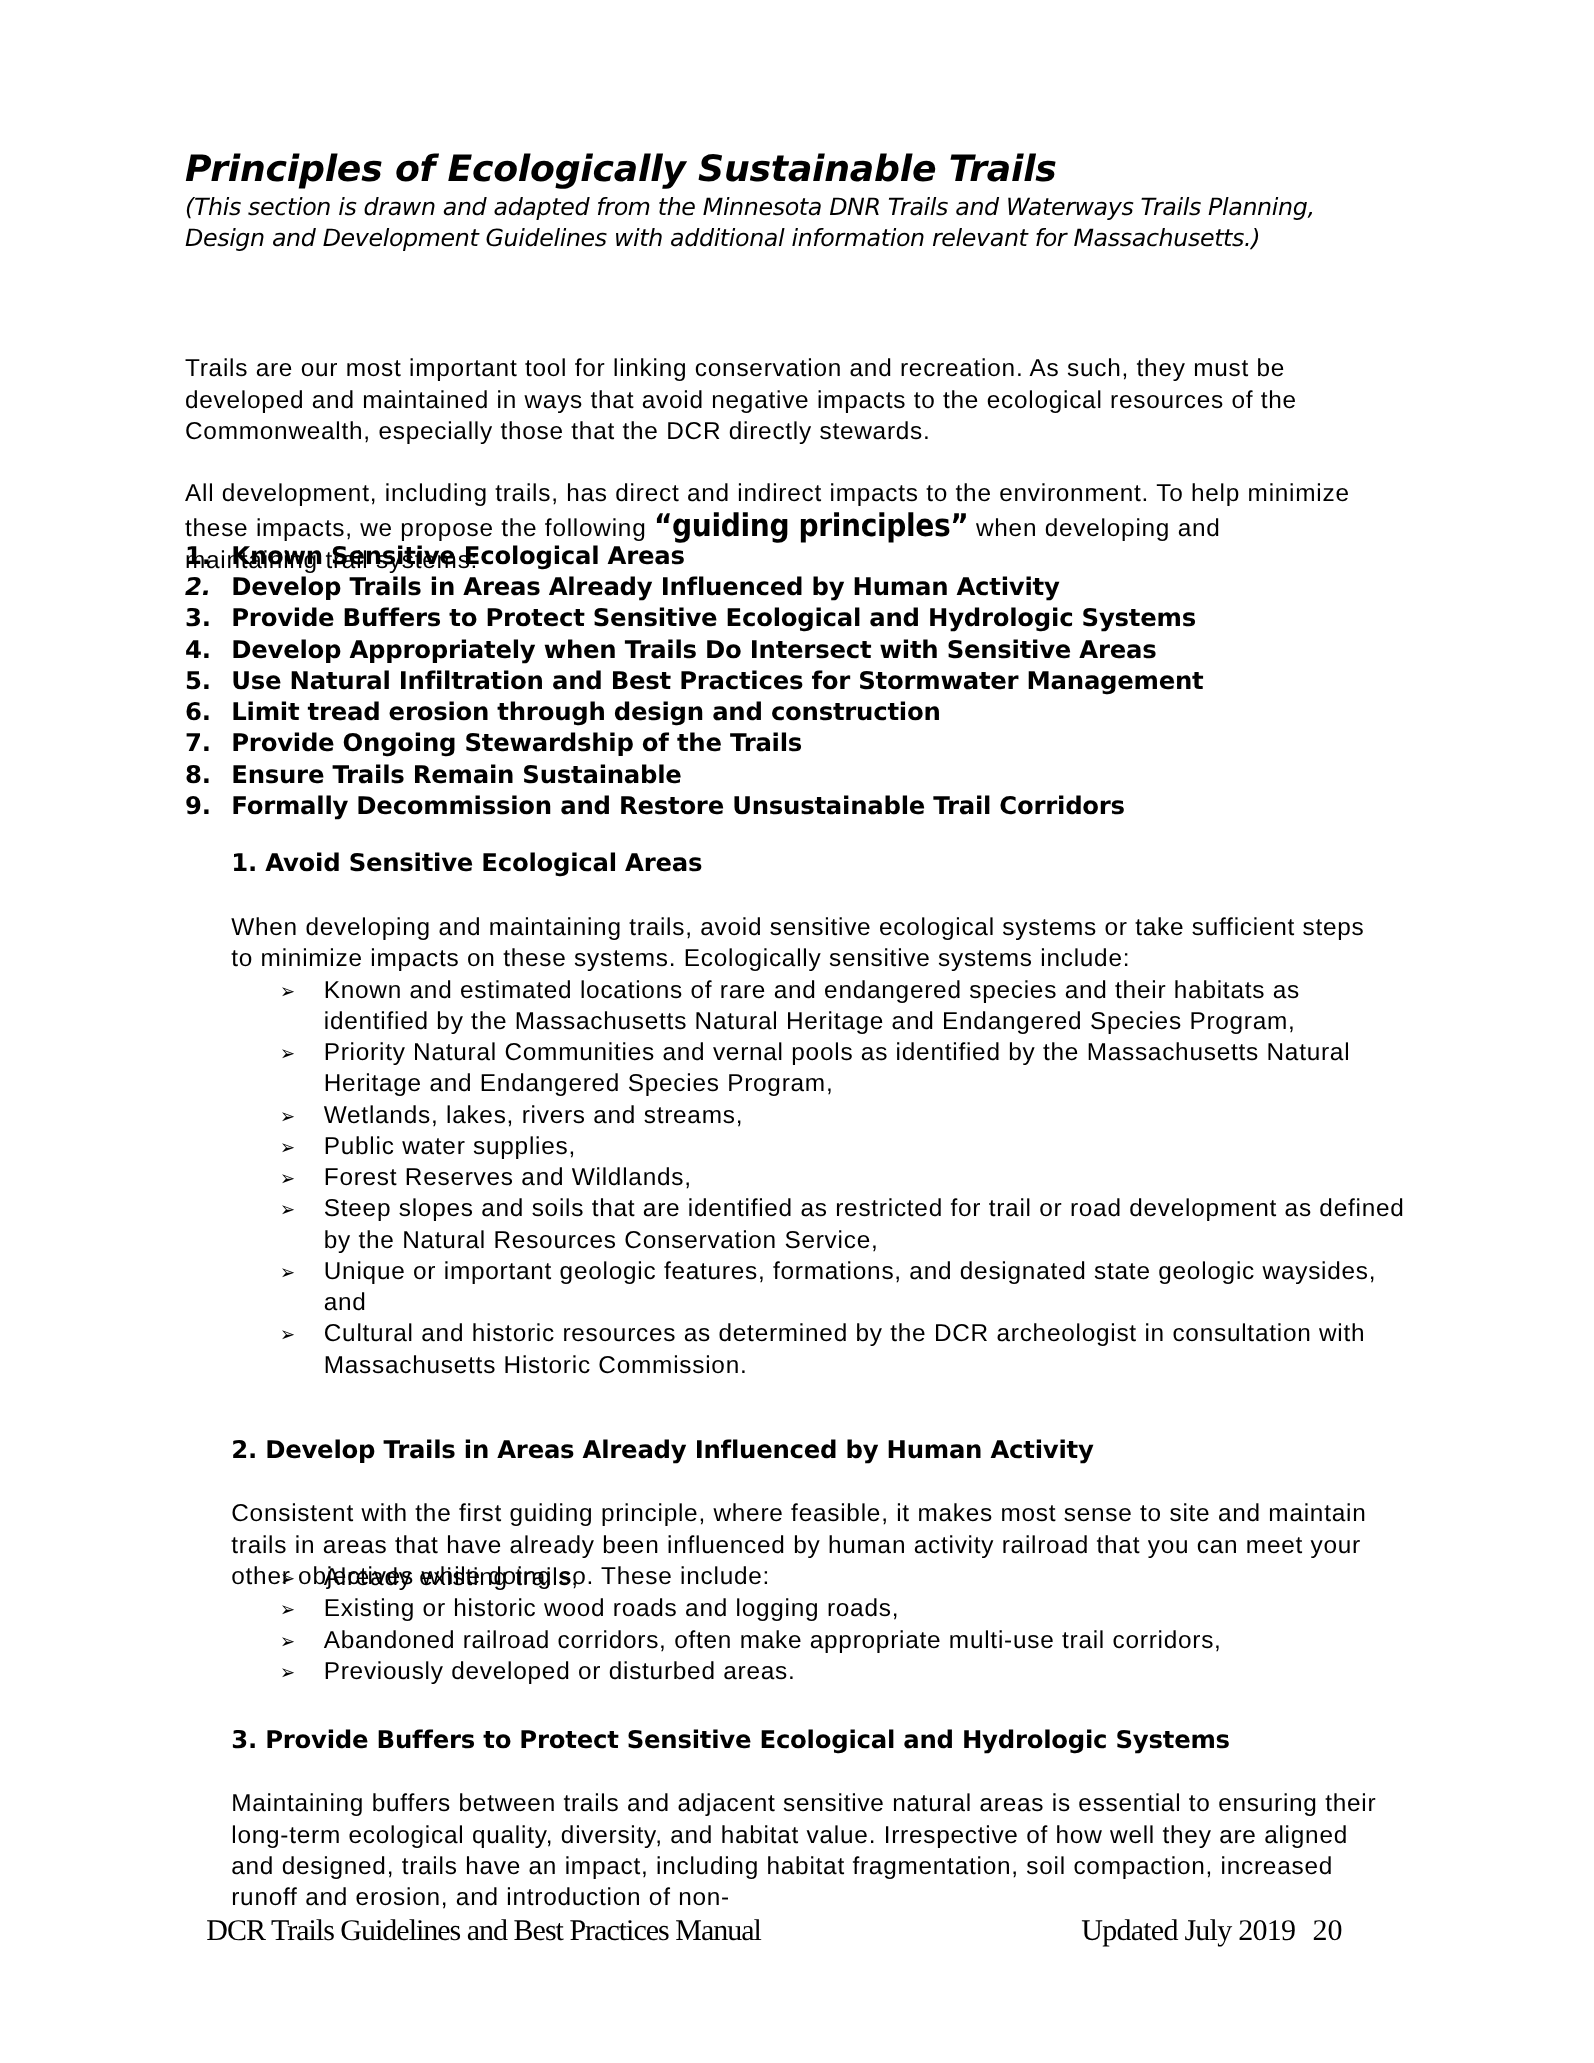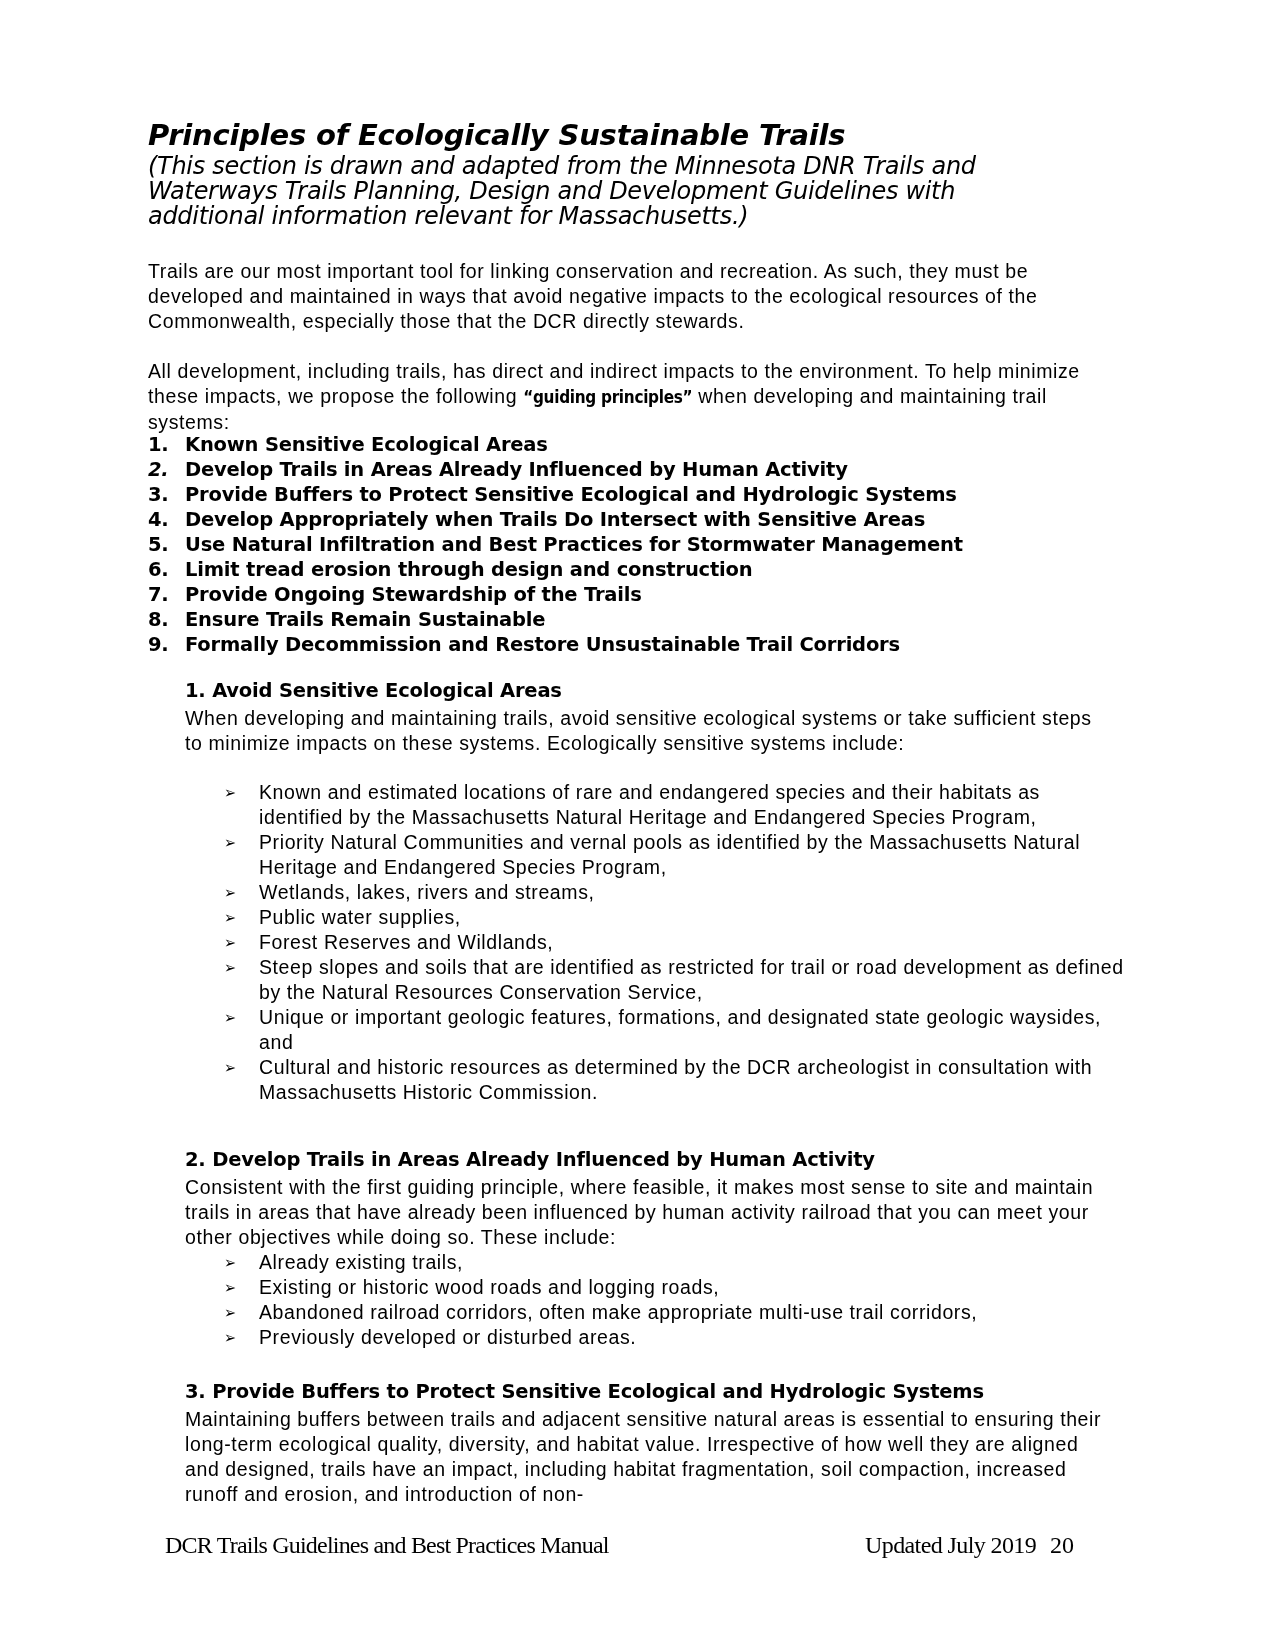--- a/index.html
+++ b/index.html
@@ -1,24 +1,24 @@
 <!DOCTYPE html>
 <html><head>
 <meta charset="utf-8">
 <style>
   html, body { margin:0; padding:0; background:#ffffff; }
   body { width:1275px; height:1650px; position:relative; overflow:hidden; color:#000; }
   .page { position:absolute; left:0; top:0; width:1275px; height:1650px;padding-left:10px; }
-  .body-text { font-family:"Liberation Sans", sans-serif; font-size:19.5px; letter-spacing:0.6px; line-height:25px; font-stretch:condensed; }
+  .body-text { font-family:"Liberation Sans", sans-serif; font-size:19.5px; letter-spacing:0.6px; line-height:25px; font-stretch:condensed;margin-top:24px; }
   #title { position:absolute; left:148px; top:118px; font-family:"DejaVu Sans", sans-serif; font-weight:bold; font-style:italic; font-size:29px; letter-spacing:-0.2px; }
-  #subtitle { position:absolute; left:148px; top:154px; width:930px; font-family:"DejaVu Sans", sans-serif; font-style:italic; font-size:24px; line-height:25px; letter-spacing:-0.3px; }
+  #subtitle { position:absolute; left:148px; top:154px; width:930px; font-family:"DejaVu Sans", sans-serif; font-style:italic; font-size:19px; line-height:25px; letter-spacing:-0.3px; }
   .para { position:absolute; left:148px; width:940px; }
   #p1 { top:259px; }
   #p2 { top:359px; }
-  .gp { font-family:"DejaVu Sans", sans-serif; font-weight:bold; font-size:17px; letter-spacing:-0.3px;text-align:center; }
+  .gp { font-family:"DejaVu Sans", sans-serif; font-weight:bold; font-size:25px; letter-spacing:-0.3px;text-align:center; }
   #principles { position:absolute; left:148px; top:432px; margin:0; padding:0; list-style:none; }
   #principles li { font-family:"DejaVu Sans", sans-serif; font-weight:bold; font-size:19.5px; line-height:25px; letter-spacing:-0.2px; white-space:nowrap; }
   #principles .num { display:inline-block; width:37px; }
   .sec-head { position:absolute; left:185px; font-family:"DejaVu Sans", sans-serif; font-weight:bold; font-size:19.5px; letter-spacing:-0.2px; white-space:nowrap; }
   .sec-body { position:absolute; left:185px; width:920px; }
   .bullets { position:absolute; left:224px; margin:0; padding:0; list-style:none; width:900px; }
   .bullets li { position:relative; padding-left:35px; }
   .arrow { position:absolute; left:0; top:0; font-family:"DejaVu Sans", sans-serif; font-size:16px; }
   #footer { position:absolute; left:165px; top:1532px; width:945px; height:34px; font-family:"Liberation Serif", serif; font-size:24px; }
   #footer-left { position:absolute; left:0; top:0; letter-spacing:-0.8px; }

